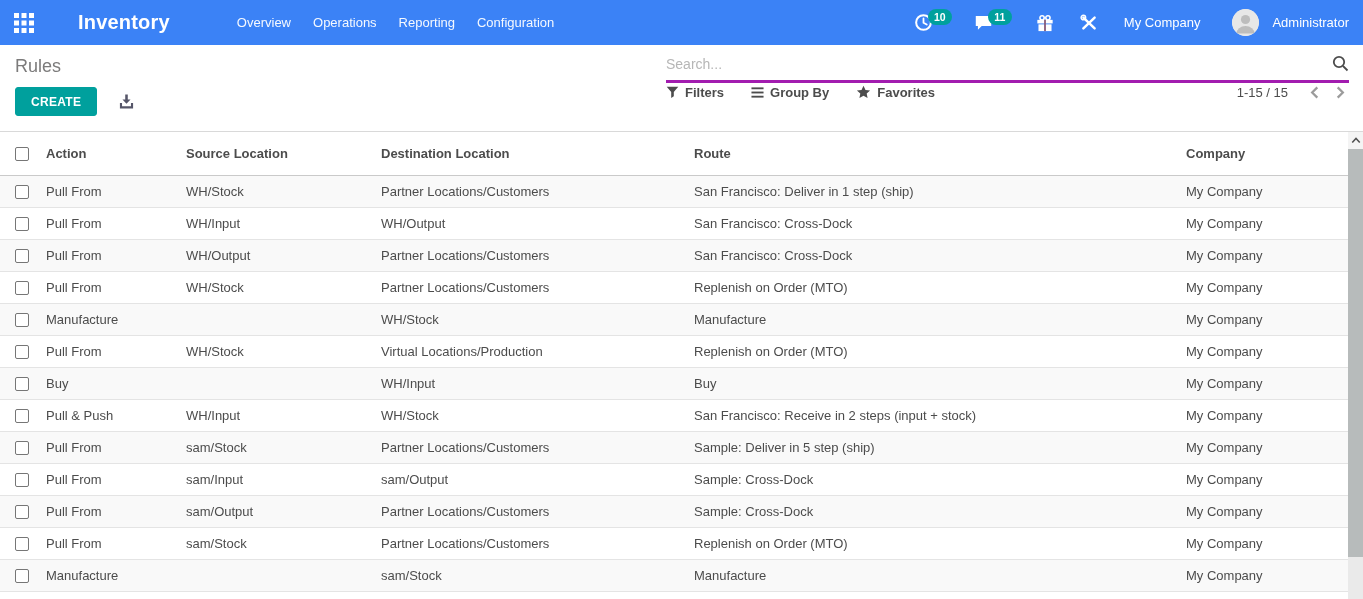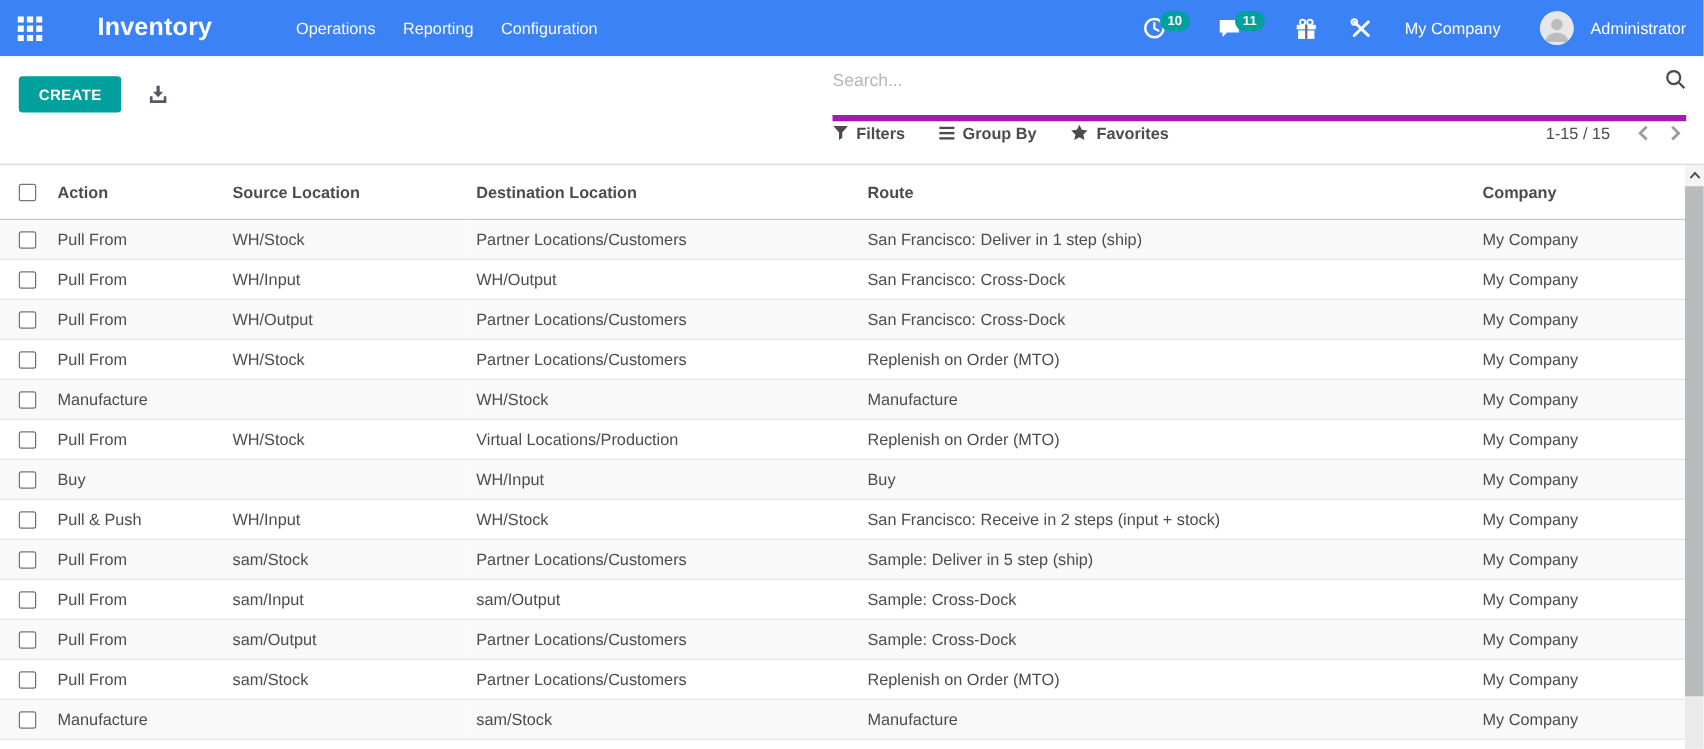--- a/index.html
+++ b/index.html
@@ -35,22 +35,22 @@
   .control-panel { display:flex; height:86px; background:#fff; }
   .cp-left  { width:666px; padding:8px 0 0 15px; }
   .cp-right { flex:1; padding:8px 14px 0 0; display:flex; flex-direction:column; }
   .breadcrumb { font-size:18px; font-weight:normal; color:#7c7b7b; line-height:26px; }
   .cp-buttons { margin-top:8px; display:flex; align-items:center; }
   .btn-create { background:#00A09D; color:#fff; border:1px solid #00A09D; border-radius:3px;
                 font-size:12px; font-weight:bold; padding:0 15px; height:29px; cursor:pointer;
                 letter-spacing:.3px; font-family:"Liberation Sans",sans-serif; }
   .export-btn { background:none; border:none; cursor:pointer; margin-left:21px;
                 display:flex; align-items:center; }
-  .search-box { display:flex; border-bottom:5px solid #a21caf;
-                padding-bottom:20px; margin-top:2px; }
+  .search-box { display:flex; border-bottom:3px solid #a21caf;
+                padding-bottom:8px; margin-top:2px; }
   .search-box input { flex:1; border:none; outline:none; font-size:14px; color:#4c4c4c;
                       font-family:"Liberation Sans",sans-serif; background:transparent; }
   .search-box input::placeholder { color:#b6b6b6; }
   .cp-row2 { display:flex; justify-content:space-between; align-items:center; }
   .search-options { display:flex; align-items:center; gap:27px; }
   .cp-opt { display:flex; align-items:center; gap:6px; background:none; border:none;
             cursor:pointer; font-size:13px; font-weight:bold; color:#4c4c4c;
             font-family:"Liberation Sans",sans-serif; }
   .pager { display:flex; align-items:center; gap:9px; }
   .pager-text { font-size:13px; color:#4c4c4c; margin-right:9px; }
@@ -94,20 +94,21 @@
             <rect x="7.5" y="7.5" width="5" height="5"></rect>
             <rect x="15" y="7.5" width="5" height="5"></rect>
           <rect x="0" y="15" width="5" height="5"></rect>
             <rect x="7.5" y="15" width="5" height="5"></rect>
             <rect x="15" y="15" width="5" height="5"></rect>
         </g>
       </svg>
     </button>
     <span class="brand">Inventory</span>
     <div class="nav-menu">
+      <a href="#">Overview</a>
       <a href="#">Operations</a>
       <a href="#">Reporting</a>
       <a href="#">Configuration</a>
     </div>
   </div>
 
   <div class="nav-right">
     <button class="nav-icon-wrap">
       <svg width="19" height="19" viewBox="0 0 16 16">
         <circle cx="8" cy="8" r="6.2" stroke="#ffffff" stroke-width="1.7" fill="none"></circle>
@@ -153,20 +154,21 @@
           <path d="M4.5 24.5 a9 7.5 0 0 1 18 0 z" fill="#bdbdbd"></path>
         </svg>
       </span>
       <span class="user-name">Administrator</span>
     </div>
   </div>
 </nav>
 
 <div class="control-panel">
   <div class="cp-left">
+    <h1 class="breadcrumb">Rules</h1>
     <div class="cp-buttons">
       <button class="btn-create">CREATE</button>
       <button class="export-btn">
         <svg width="17" height="17" viewBox="0 0 16 16">
           <g fill="#565669">
             <path d="M6.8 1.5 h2.4 v4.5 h2.6 L8 10.2 4.2 6 h2.6 z"></path>
             <path d="M1.8 9.5 v5 h12.4 v-5 h-2 v3 H3.8 v-3 z"></path>
           </g>
         </svg>
       </button>

